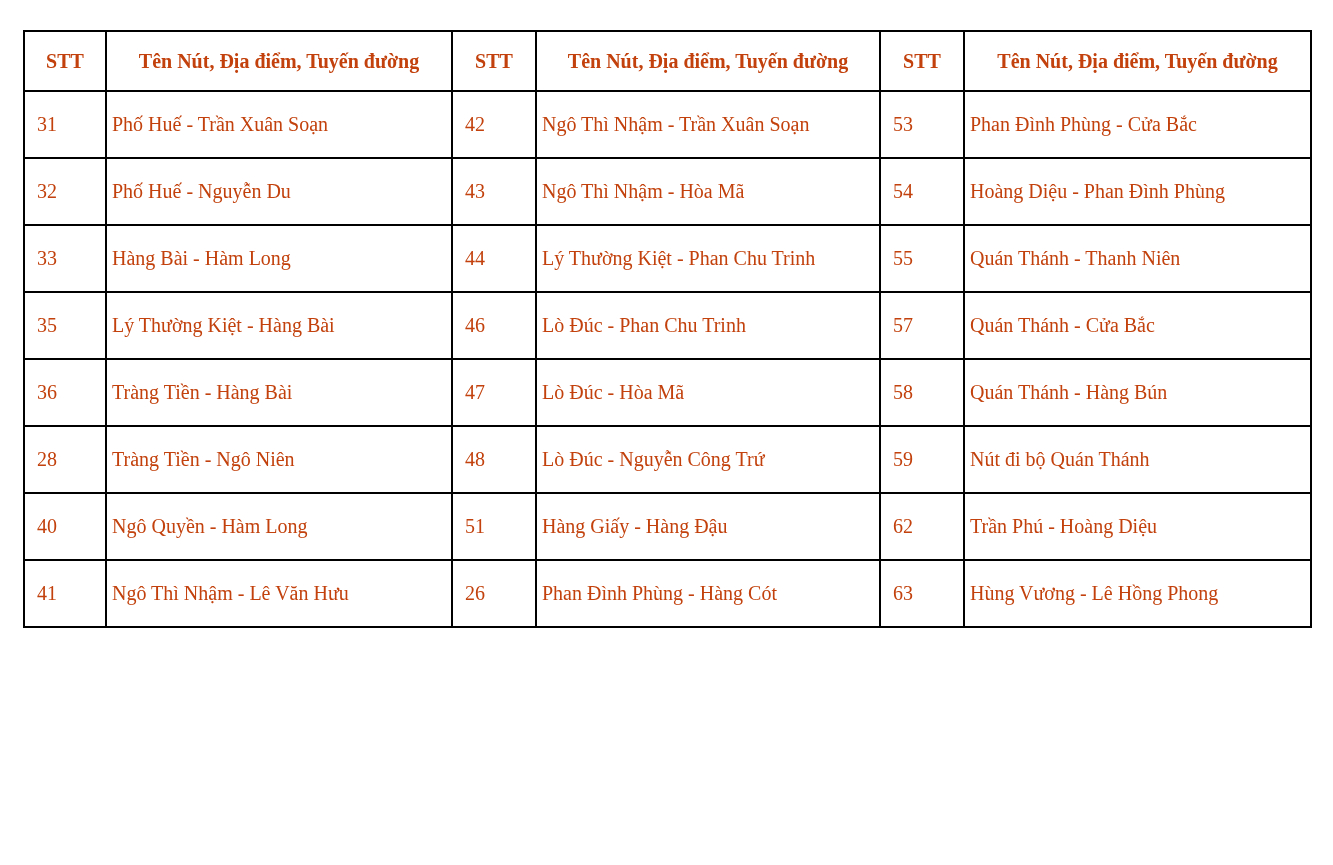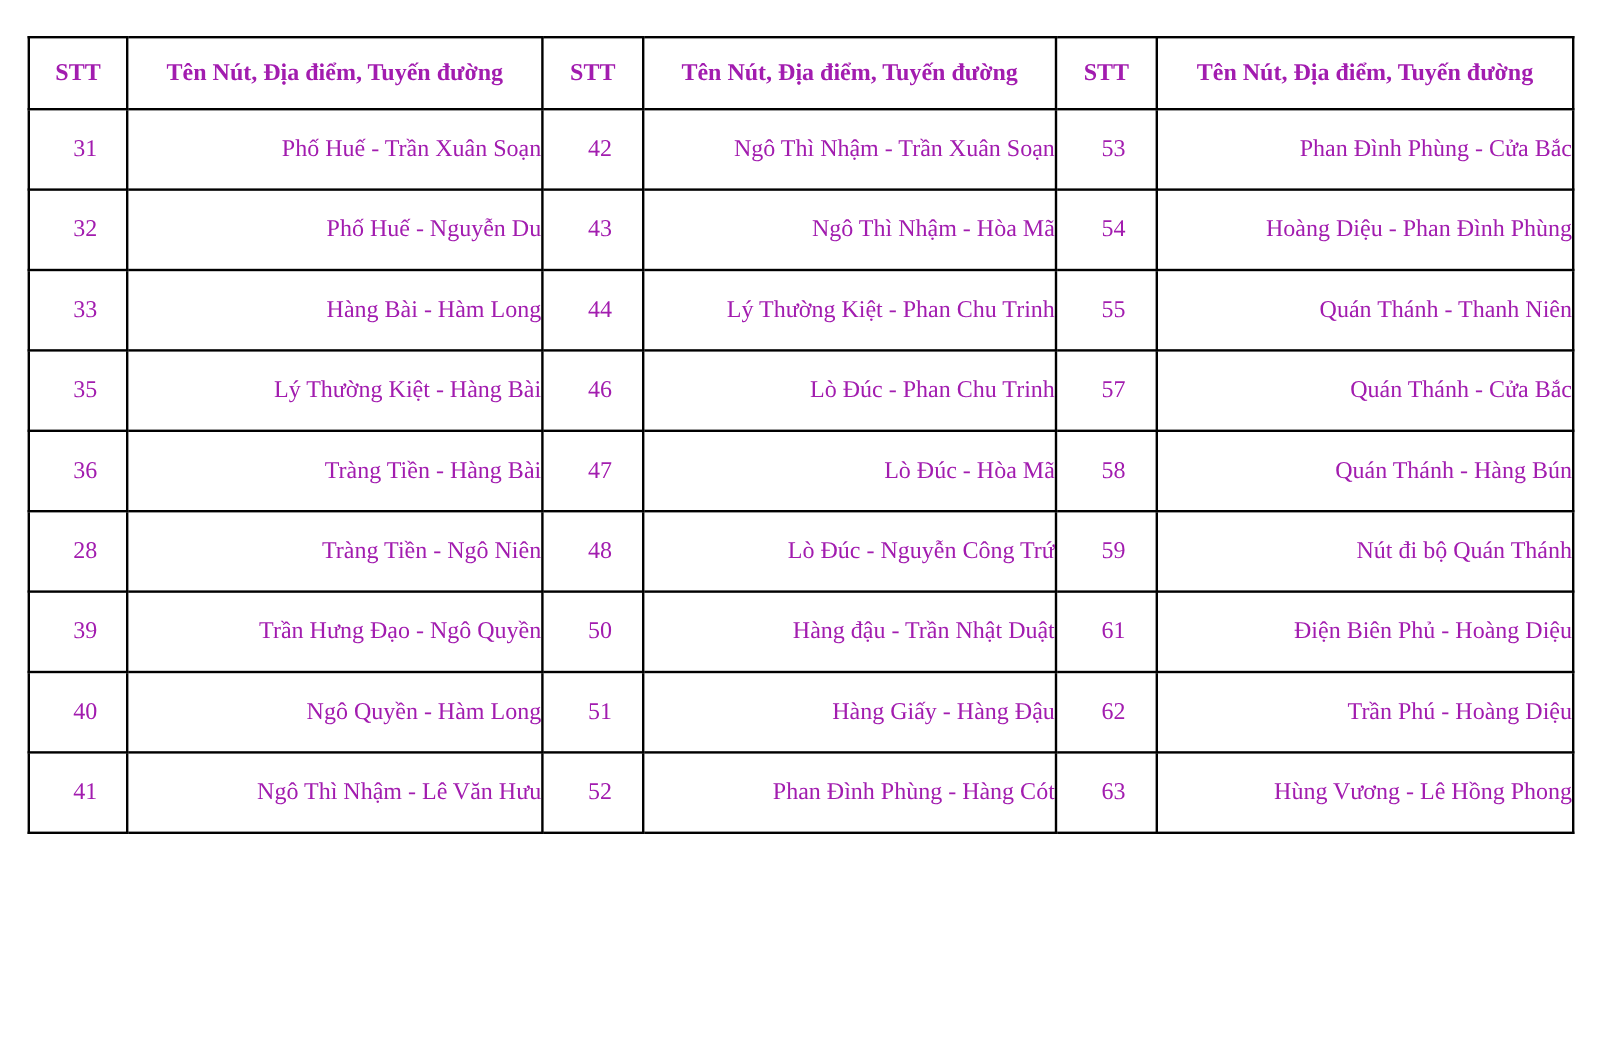--- a/index.html
+++ b/index.html
@@ -7,21 +7,21 @@
     padding: 0;
     background: #ffffff;
   }
   .sheet {
     position: relative;
     width: 1333px;
     height: 865px;
     background: #ffffff;
     overflow: hidden;
     font-family: "Liberation Serif", "DejaVu Serif", serif;
-    color: #a21caf;
+    color: #c2410c;
     border-radius: 21px;
   }
   table.nodes {
     position: absolute;
     left: 23px;
     top: 30px;
     width: 1287px;
     border-collapse: collapse;
     table-layout: fixed;
   }
@@ -43,25 +43,24 @@
   }
   table.nodes thead th {
     height: 58px;
     font-weight: bold;
     text-align: center;
   }
   table.nodes td {
     height: 65px;
   }
   table.nodes td.stt {
-    text-align: center;
     padding-left: 12px;
   }
   table.nodes td.name {
-    text-align: right;
+    text-align: left;
     padding-left: 5px;
   }
 </style>
 </head>
 <body>
 
 <div class="sheet">
   <table class="nodes">
     <colgroup>
       <col class="c-stt1">
@@ -124,38 +123,30 @@
         </tr>
         <tr>
           <td class="stt">28</td>
           <td class="name">Tràng Tiền - Ngô Niên</td>
           <td class="stt">48</td>
           <td class="name">Lò Đúc - Nguyễn Công Trứ</td>
           <td class="stt">59</td>
           <td class="name">Nút đi bộ Quán Thánh</td>
         </tr>
         <tr>
-          <td class="stt">39</td>
-          <td class="name">Trần Hưng Đạo - Ngô Quyền</td>
-          <td class="stt">50</td>
-          <td class="name">Hàng đậu - Trần Nhật Duật</td>
-          <td class="stt">61</td>
-          <td class="name">Điện Biên Phủ - Hoàng Diệu</td>
-        </tr>
-        <tr>
           <td class="stt">40</td>
           <td class="name">Ngô Quyền - Hàm Long</td>
           <td class="stt">51</td>
           <td class="name">Hàng Giấy - Hàng Đậu</td>
           <td class="stt">62</td>
           <td class="name">Trần Phú - Hoàng Diệu</td>
         </tr>
         <tr>
           <td class="stt">41</td>
           <td class="name">Ngô Thì Nhậm - Lê Văn Hưu</td>
-          <td class="stt">52</td>
+          <td class="stt">26</td>
           <td class="name">Phan Đình Phùng - Hàng Cót</td>
           <td class="stt">63</td>
           <td class="name">Hùng Vương - Lê Hồng Phong</td>
         </tr>
       </tbody>
   </table>
 </div>
 
 </body></html>

